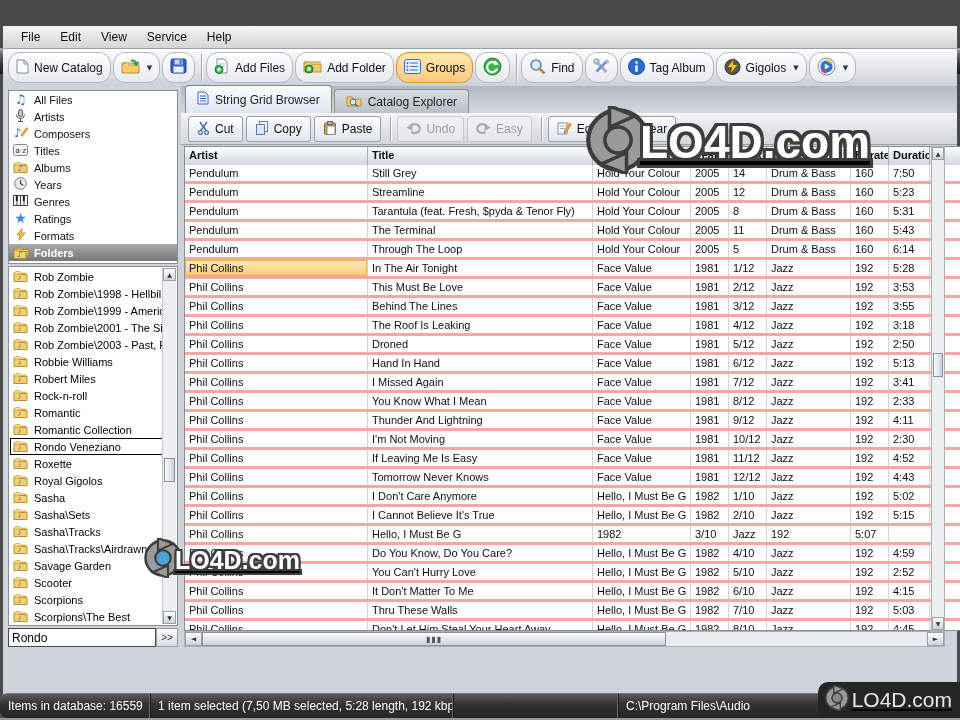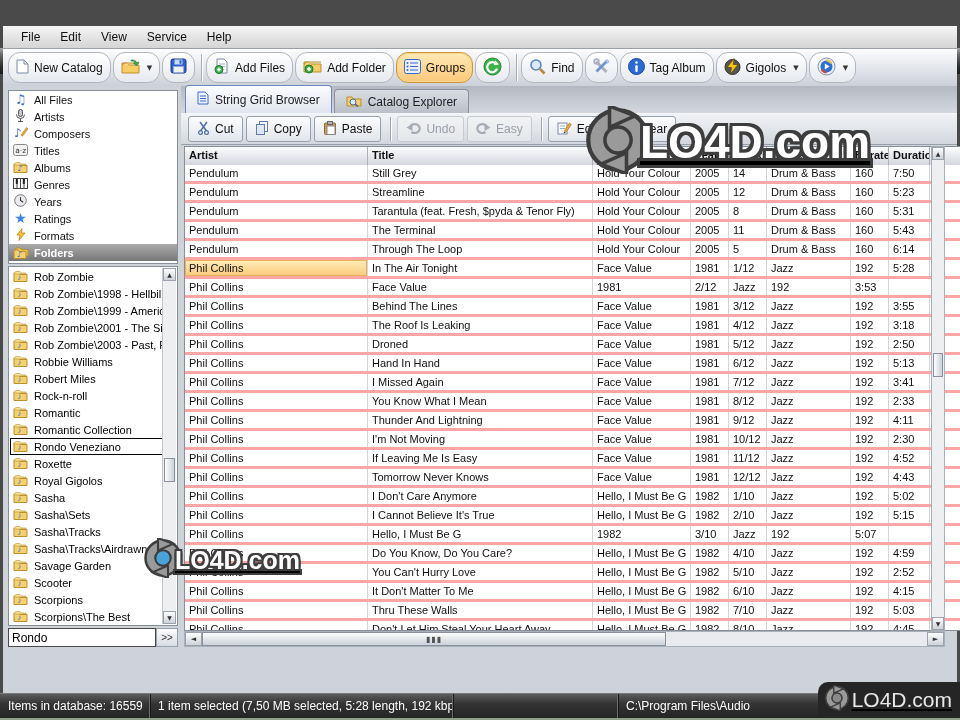--- a/index.html
+++ b/index.html
@@ -86,21 +86,21 @@
         display:flex;align-items:center;justify-content:center;font-size:10px;letter-spacing:-1px;
         font-family:"DejaVu Sans",sans-serif;box-sizing:border-box;}
   .pbtn.play{border:2px solid #eed23e;font-size:12px;}
   .chk{position:absolute;width:11px;height:11px;border:1px solid #9aa0a8;background:linear-gradient(#fff,#dde0e4);box-sizing:border-box;}
   .slider{position:absolute;height:13px;background:#f0f1f3;border:1px solid #a6aab2;border-radius:2px;box-sizing:border-box;}
   .sfill{position:absolute;left:0;top:0;bottom:0;background:repeating-linear-gradient(90deg,#f7dba4 0 3px,#f0cf92 3px 6px);}
   .shandle{position:absolute;top:-2px;width:17px;height:13px;border-radius:6px;background:linear-gradient(#f6faff,#a9c4e8);
            border:1px solid #7090c0;box-sizing:border-box;}
   
   .statusbar{position:absolute;left:0;right:0;bottom:0;height:24px;background:linear-gradient(#5c5c5c,#343434 40%,#242424);
-             border-top:1px solid #7a7a7a;display:flex;align-items:center;color:#fff;font-size:12px;}
+             border-top:1px solid #7a7a7a;display:flex;align-items:center;color:#fff;font-size:12px;border-radius:8px;}
   .ssec{height:100%;display:flex;align-items:center;padding:0 8px;border-right:1px solid #6a6a6a;box-shadow:1px 0 0 #1a1a1a;
         box-sizing:border-box;white-space:nowrap;overflow:hidden;}
   
   .wm{position:absolute;display:flex;align-items:center;pointer-events:none;z-index:50;text-decoration:underline;}
   .wm-text{font-weight:bold;color:#fff;white-space:nowrap;
      text-shadow:-3px -3px 0 #3d3d3d,3px -3px 0 #3d3d3d,-3px 3px 0 #3d3d3d,3px 3px 0 #3d3d3d,
                  -3px 0 0 #3d3d3d,3px 0 0 #3d3d3d,0 -3px 0 #3d3d3d,0 3px 0 #3d3d3d;}
   .wm-badge{background:#252525;border-radius:10px 0 0 0;padding:3px 8px 3px 6px;}
   .wm-badge .wm-text{text-shadow:none;color:#e8e8e8;font-weight:normal;}
 </style>
@@ -270,36 +270,36 @@
           </div>
           <div class="group-item">
             <span class="gi"><svg width="15" height="13">
                 <path d="M1 4 h4 l1.5 1.5 H14 v7 H1z" fill="#f6cf6e" stroke="#b8912f"></path>
                 <path d="M3 2.5 h4 l1.5 1.5 H13 l0 1 H1 l0 -1z" fill="#fbe196" stroke="#b8912f" stroke-width="0.6"></path>
                 <text x="4.5" y="11" font-size="8" fill="#2b6fd4">♪</text>
               </svg></span>
             <span>Albums</span>
           </div>
           <div class="group-item">
+            <span class="gi"><svg width="13" height="13">
+                <circle cx="6.5" cy="6.5" r="5.8" fill="#e9ebef" stroke="#777"></circle>
+                <path d="M6.5 3.2 V6.5 L9.2 8.2" fill="none" stroke="#333" stroke-width="1.1"></path>
+              </svg></span>
+            <span>Years</span>
+          </div>
+          <div class="group-item">
             <span class="gi"><svg width="15" height="11">
                 <rect x="0.5" y="0.5" width="14" height="10" fill="#fff" stroke="#444"></rect>
                 <line x1="4" y1="0.5" x2="4" y2="10.5" stroke="#444"></line>
                 <line x1="7.5" y1="0.5" x2="7.5" y2="10.5" stroke="#444"></line>
                 <line x1="11" y1="0.5" x2="11" y2="10.5" stroke="#444"></line>
                 <rect x="2.8" y="0.5" width="2" height="5.5" fill="#222"></rect>
                 <rect x="9.8" y="0.5" width="2" height="5.5" fill="#222"></rect>
               </svg></span>
             <span>Genres</span>
-          </div>
-          <div class="group-item">
-            <span class="gi"><svg width="13" height="13">
-                <circle cx="6.5" cy="6.5" r="5.8" fill="#e9ebef" stroke="#777"></circle>
-                <path d="M6.5 3.2 V6.5 L9.2 8.2" fill="none" stroke="#333" stroke-width="1.1"></path>
-              </svg></span>
-            <span>Years</span>
           </div>
           <div class="group-item">
             <span class="gi"><span style="color:#3d85e0;font-size:14px">★</span></span>
             <span>Ratings</span>
           </div>
           <div class="group-item">
             <span class="gi"><svg width="10" height="13">
                 <polygon points="6,0.5 1,7 4,7 3,12.5 9,5 5.5,5" fill="#f5c832" stroke="#a87a10" stroke-width="0.7"></polygon>
               </svg></span>
             <span>Formats</span>
@@ -647,20 +647,21 @@
                 <div class="gc">In The Air Tonight</div>
                 <div class="gc">Face Value</div>
                 <div class="gc">1981</div>
                 <div class="gc">1/12</div>
                 <div class="gc">Jazz</div>
                 <div class="gc">192</div>
                 <div class="gc">5:28</div>
               </div>
               <div class="grow">
                 <div class="gc">Phil Collins</div>
+                <div class="gc">This Must Be Love</div>
                 <div class="gc">Face Value</div>
                 <div class="gc">1981</div>
                 <div class="gc">2/12</div>
                 <div class="gc">Jazz</div>
                 <div class="gc">192</div>
                 <div class="gc">3:53</div>
               </div>
               <div class="grow">
                 <div class="gc">Phil Collins</div>
                 <div class="gc">Behind The Lines</div>

